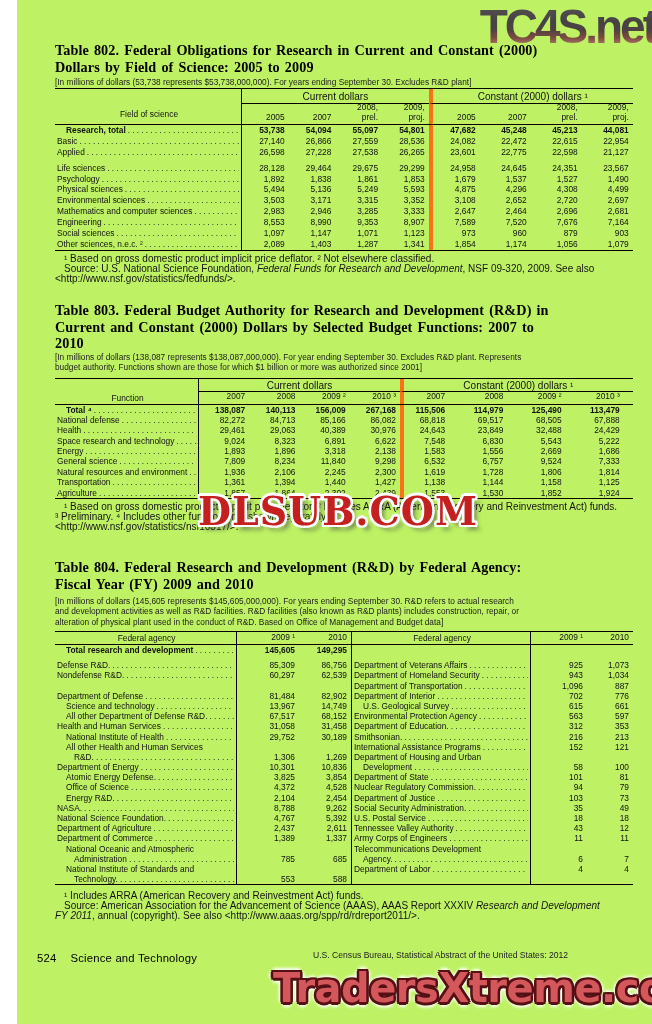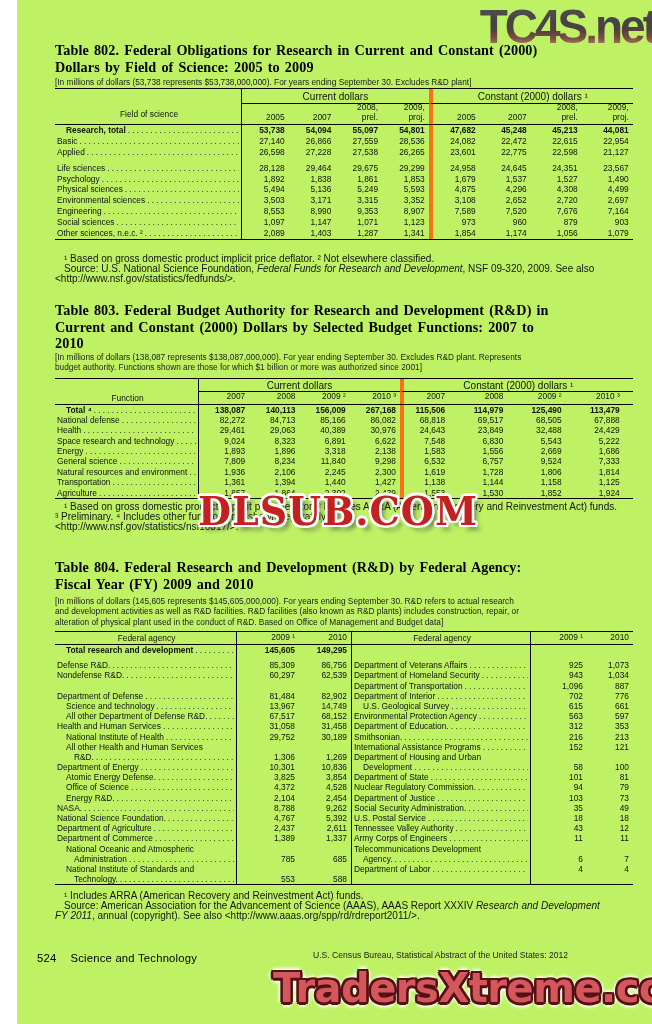--- a/index.html
+++ b/index.html
@@ -264,20 +264,34 @@
         <div class="v g1">3,171</div>
         <div class="v g1">3,315</div>
         <div class="v g1">3,352</div>
         <div class="v g2 gd">3,108</div>
         <div class="v g2">2,652</div>
         <div class="v g2">2,720</div>
         <div class="v g2">2,697</div>
       </div>
       <div class="trow">
         <div class="stub">
+          <span class="lb">Mathematics and computer sciences</span>
+          <span class="ldr"></span>
+        </div>
+        <div class="v g1">2,983</div>
+        <div class="v g1">2,946</div>
+        <div class="v g1">3,285</div>
+        <div class="v g1">3,333</div>
+        <div class="v g2 gd">2,647</div>
+        <div class="v g2">2,464</div>
+        <div class="v g2">2,696</div>
+        <div class="v g2">2,681</div>
+      </div>
+      <div class="trow">
+        <div class="stub">
           <span class="lb">Engineering</span>
           <span class="ldr"></span>
         </div>
         <div class="v g1">8,553</div>
         <div class="v g1">8,990</div>
         <div class="v g1">9,353</div>
         <div class="v g1">8,907</div>
         <div class="v g2 gd">7,589</div>
         <div class="v g2">7,520</div>
         <div class="v g2">7,676</div>

